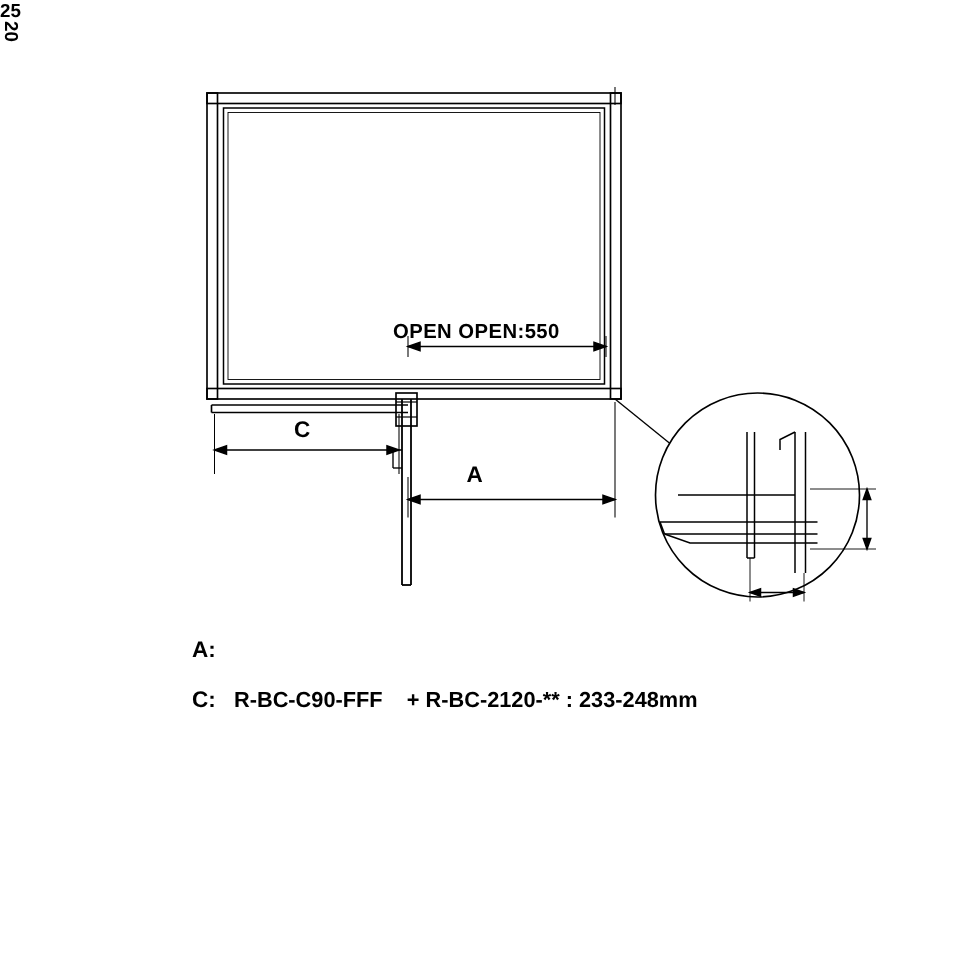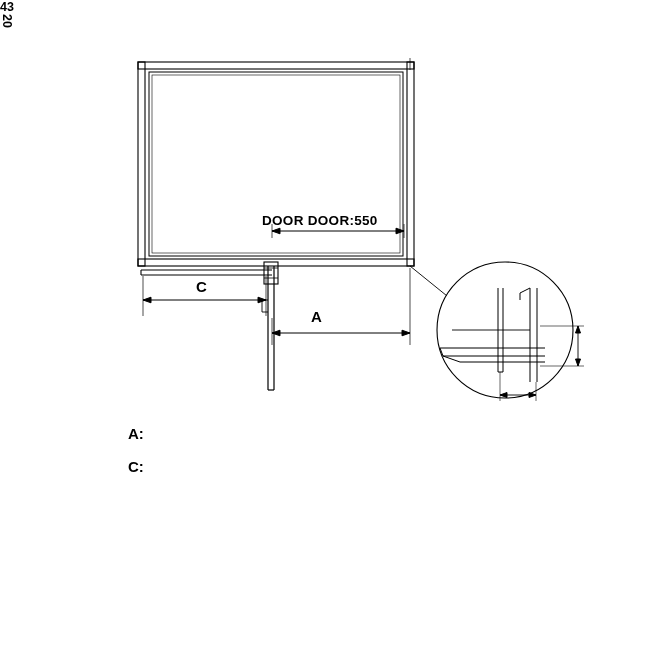--- a/index.html
+++ b/index.html
@@ -191,32 +191,33 @@
     <g stroke="#000000" fill="#000000">
       <line x1="578" y1="326" x2="578" y2="366" stroke-width="0.9"></line>
       <polygon points="578,326 575.5,333 580.5,333"></polygon>
       <polygon points="578,366 575.5,359 580.5,359"></polygon>
       <line x1="540" y1="326" x2="584" y2="326" stroke-width="0.6"></line>
       <line x1="540" y1="366" x2="584" y2="366" stroke-width="0.6"></line>
     </g>
 
   </svg>
 
-  <div class="door-open-label">DOOR DOOR:550</div>
+  <div class="door-open-label">OPEN OPEN:550</div>
 
   <div class="dim-label label-A">A</div>
 
   <div class="dim-label label-C">C</div>
 
-  <div class="label-25">43</div>
+  <div class="label-25">25</div>
 
   <div class="label-20">20</div>
 
   <div class="legend">
     <div class="legend-row">
       <span class="legend-key">A:</span>
     </div>
     <div class="legend-row">
       <span class="legend-key">C:</span>
+      <span class="legend-text">R-BC-C90-FFF    + R-BC-2120-** : 233-248mm</span>
     </div>
   </div>
 
 </div>
 
 </body></html>

